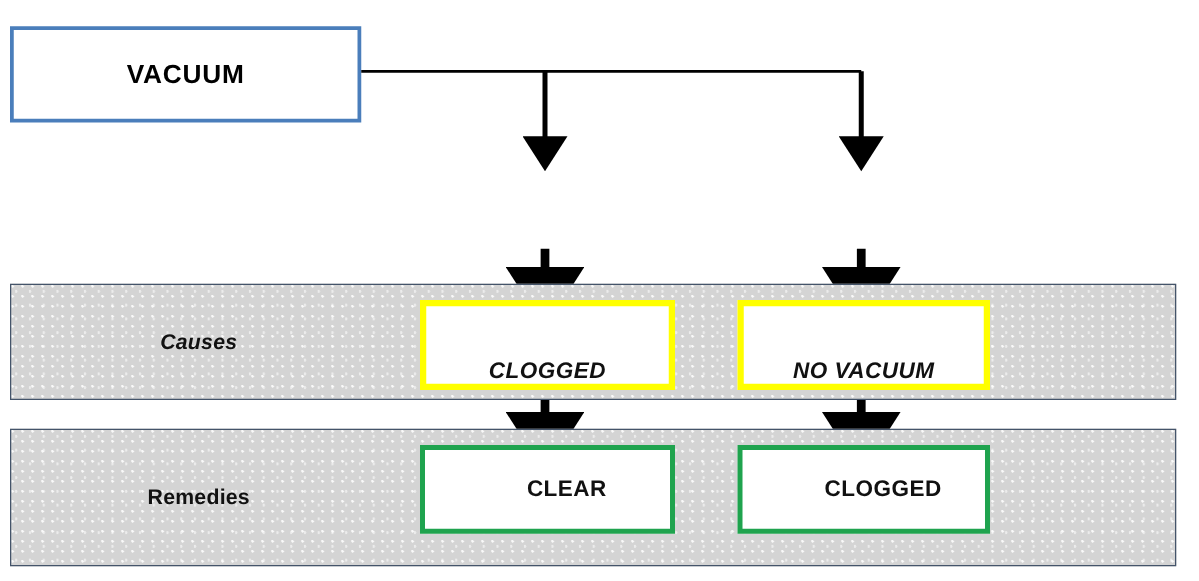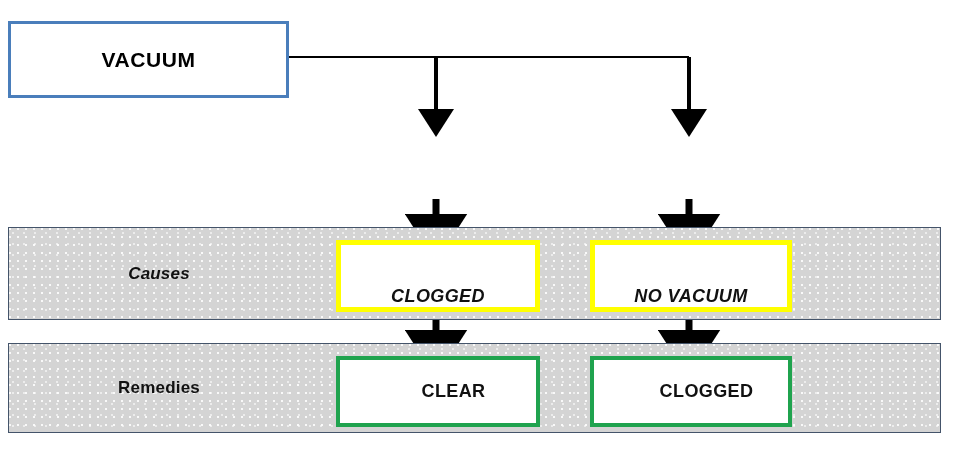--- a/index.html
+++ b/index.html
@@ -31,21 +31,21 @@
     box-sizing:border-box;
     border:1px solid #44546a;
     background-color:#d4d4d4;
     background-image:
       radial-gradient(circle at 1px 1px, rgba(255,255,255,.85) 1px, transparent 1.2px),
       radial-gradient(circle at 4px 5px, rgba(255,255,255,.55) 1px, transparent 1.2px);
     background-size:8px 8px, 11px 11px;
   }
   .band.problems{ top:113px; height:93px; }
   .band.causes  { top:227px; height:93px;font-style:italic; }
-  .band.remedies{ top:343px; height:90px; }
+  .band.remedies{ top:343px; height:110px; }
 
   .band-label{
     position:absolute;
     left:0; top:0; width:300px; height:100%;
     display:flex;align-items:center;justify-content:center;
     font-size:17px;font-weight:bold;color:#111111;
     letter-spacing:.2px;
   }
 
   

